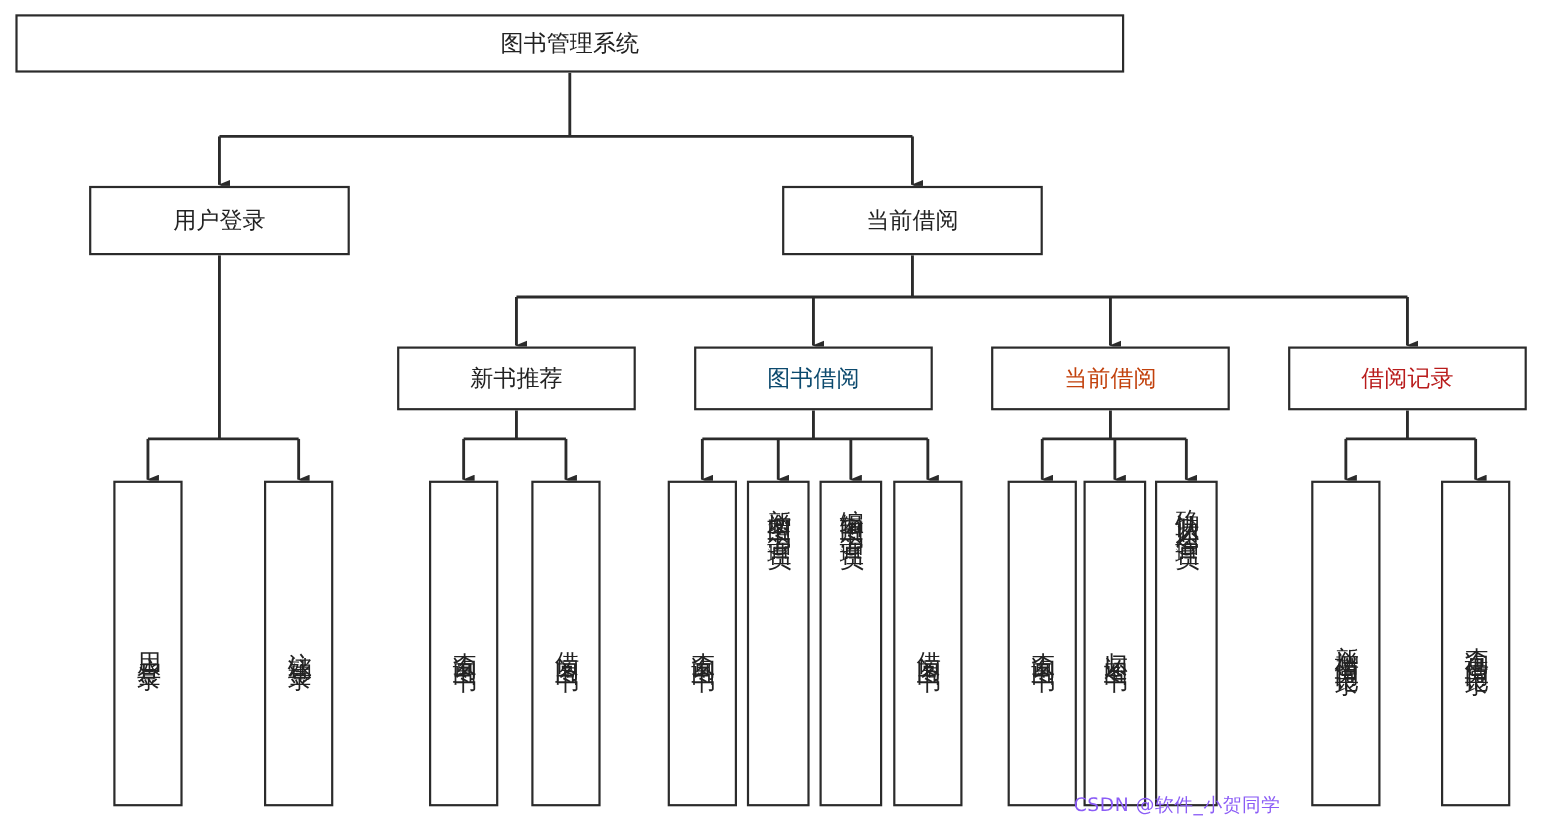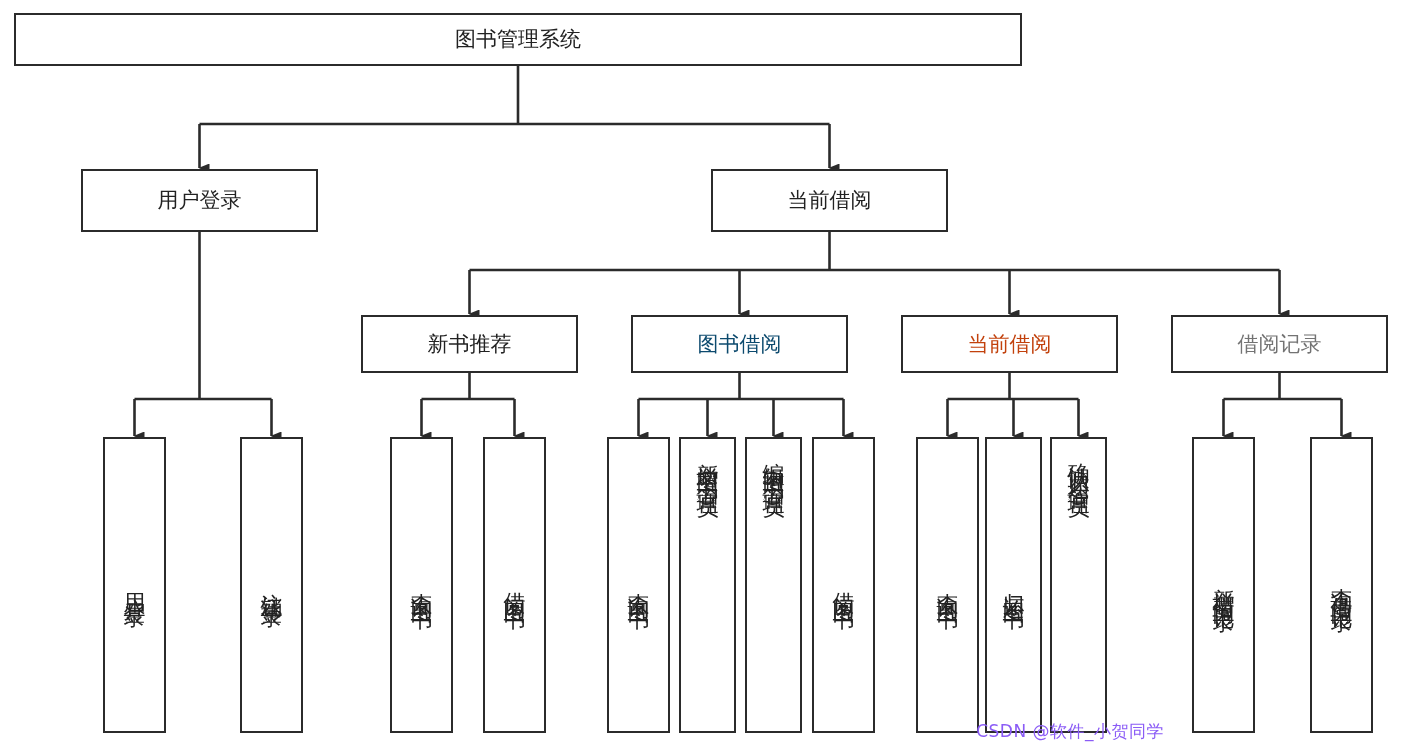--- a/index.html
+++ b/index.html
@@ -78,21 +78,21 @@
       <div class="node" style="left: 361px; top: 315px; width: 217px; height: 58px; border-color: rgb(43, 43, 43); background: rgb(255, 255, 255); justify-content: center;">
         <span class="lbl" style="color: rgb(34, 34, 34);">新书推荐</span>
       </div>
       <div class="node" style="left: 631px; top: 315px; width: 217px; height: 58px; border-color: rgb(43, 43, 43); background: rgb(255, 255, 255);">
         <span class="lbl" style="color: #0c4a6e;">图书借阅</span>
       </div>
       <div class="node" style="left: 901px; top: 315px; width: 217px; height: 58px; border-color: rgb(43, 43, 43); background: rgb(255, 255, 255);">
         <span class="lbl" style="color: #c2410c;">当前借阅</span>
       </div>
       <div class="node" style="left: 1171px; top: 315px; width: 217px; height: 58px; border-color: rgb(43, 43, 43); background: rgb(255, 255, 255);">
-        <span class="lbl" style="color: #737373; text-align: right;">借阅记录</span>
+        <span class="lbl" style="color: #b91c1c; text-align: right;">借阅记录</span>
       </div>
       <div class="node leaf mid" style="left: 103px; top: 437px; width: 63px; height: 296px; border-color: rgb(43, 43, 43); background: rgb(255, 255, 255);">
         <span class="lbl" style="color: rgb(34, 34, 34);">用户登录</span>
       </div>
       <div class="node leaf mid" style="left: 240px; top: 437px; width: 63px; height: 296px; border-color: rgb(43, 43, 43); background: rgb(255, 255, 255);">
         <span class="lbl" style="color: rgb(34, 34, 34);">注销登录</span>
       </div>
       <div class="node leaf mid" style="left: 390px; top: 437px; width: 63px; height: 296px; border-color: rgb(43, 43, 43); background: rgb(255, 255, 255);">
         <span class="lbl" style="color: rgb(34, 34, 34);">查询图书</span>
       </div>

